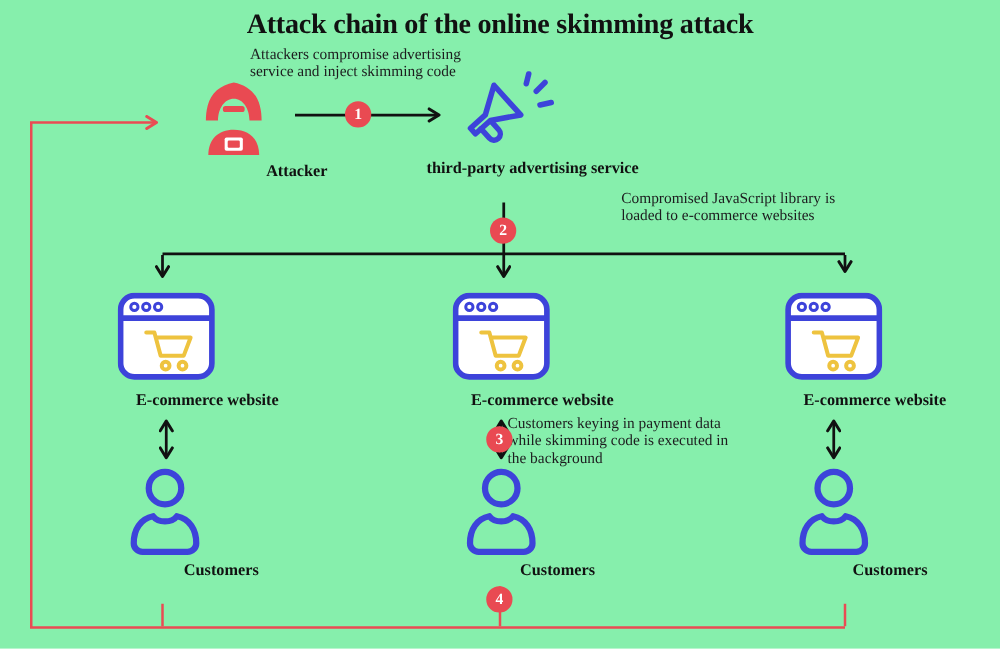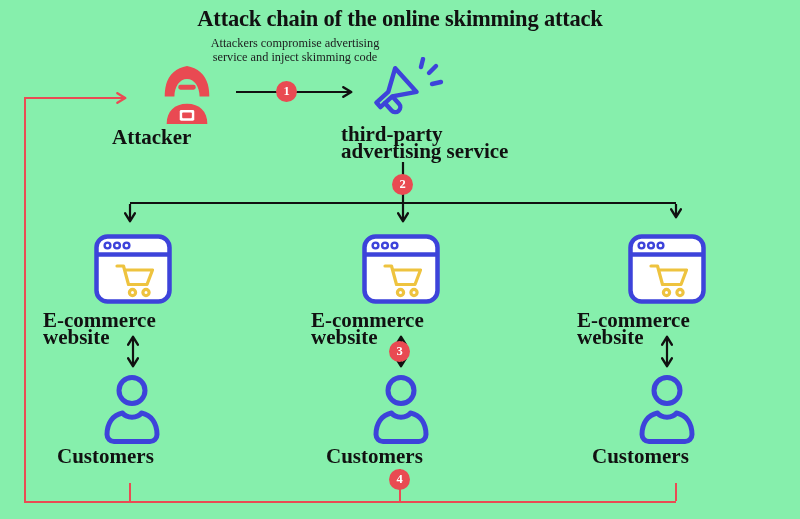--- a/index.html
+++ b/index.html
@@ -12,25 +12,25 @@
   .stage{
     position:relative;width:800px;height:519px;overflow:hidden;background:#86efac;
     font-family:Liberation Serif, serif;color:var(--text);
   }
   .abs{position:absolute;}
   .title{
     left:0;top:6px;width:800px;text-align:center;
     font-size:22.5px;font-weight:700;letter-spacing:-0.2px;color:var(--text);
   }
   .node-label{
-    text-align:left;font-weight:700;font-size:21px;line-height:16.5px;color:var(--text);
+    text-align:right;font-weight:700;font-size:13px;line-height:16.5px;color:var(--text);
     z-index:3;
   }
   .annotation{
-    text-align:center;font-size:12.3px;line-height:14.2px;color:#1c1c1e;z-index:3;
+    text-align:left;font-size:12.3px;line-height:14.2px;color:#1c1c1e;z-index:3;
   }
   .badge{
     width:21px;height:21px;border-radius:50%;background:var(--red);color:#fff;
     font-size:12.5px;font-weight:700;line-height:21px;text-align:center;z-index:5;
   }
   #connectors{left:0;top:0;z-index:1;}
   .icon{z-index:2;}
 </style>
 </head>
 <body>
@@ -62,20 +62,22 @@
       <path d="M130,483 V501"></path>
       <path d="M400,469 V501"></path>
       <path d="M676,483 V501"></path>
       <path d="M676,502 H25 V98 H124" marker-end="url(#mr)"></path>
     </g>
   </svg>
 
   <div class="abs title">Attack chain of the online skimming attack</div>
 
   <div class="abs annotation" style="left:200px;top:36px;width:190px;">Attackers compromise advertising service and inject skimming code</div>
+  <div class="abs annotation" style="left:497px;top:151px;width:175px;">Compromised JavaScript library is loaded to e-commerce websites</div>
+  <div class="abs annotation" style="left:406px;top:331px;width:190px;">Customers keying in payment data while skimming code is executed in the background</div>
 
   <div class="abs badge" style="left:276px;top:81px;">1</div>
   <div class="abs badge" style="left:392px;top:174px;">2</div>
   <div class="abs badge" style="left:389px;top:341px;">3</div>
   <div class="abs badge" style="left:389px;top:469px;">4</div>
 
   <svg class="abs icon" style="left:156px;top:63px;" width="62" height="64" viewBox="0 0 64 64">
     <g fill="#E94A52">
       <path d="M32,2 C21,4 13,11 10.5,21 C9.3,25.5 9,29.5 9,33.5 L19,33.5
                C19,23.5 24.5,15.5 32,15.5 C39.5,15.5 45,23.5 45,33.5 L55,33.5

